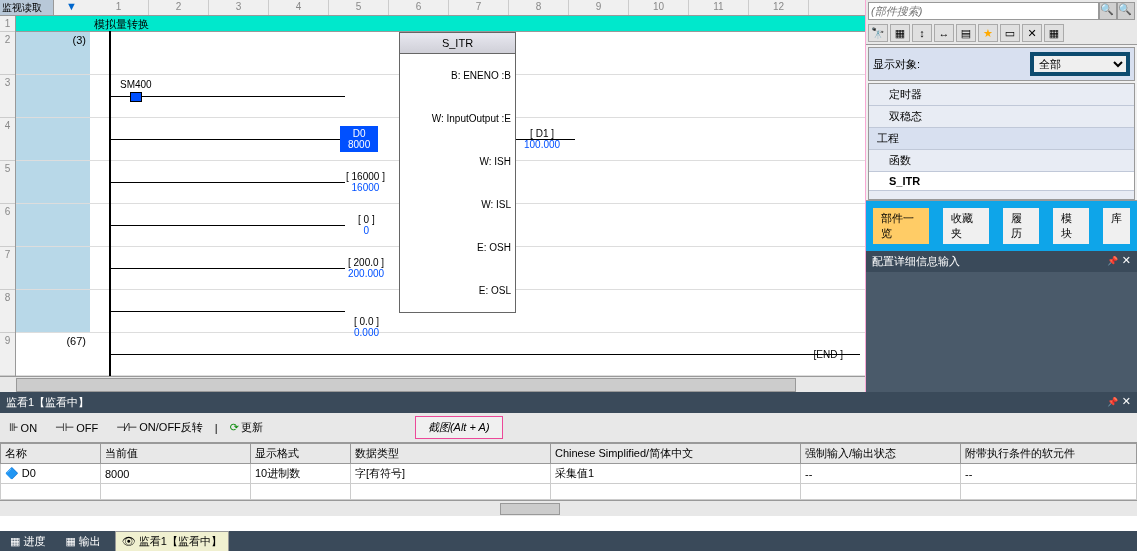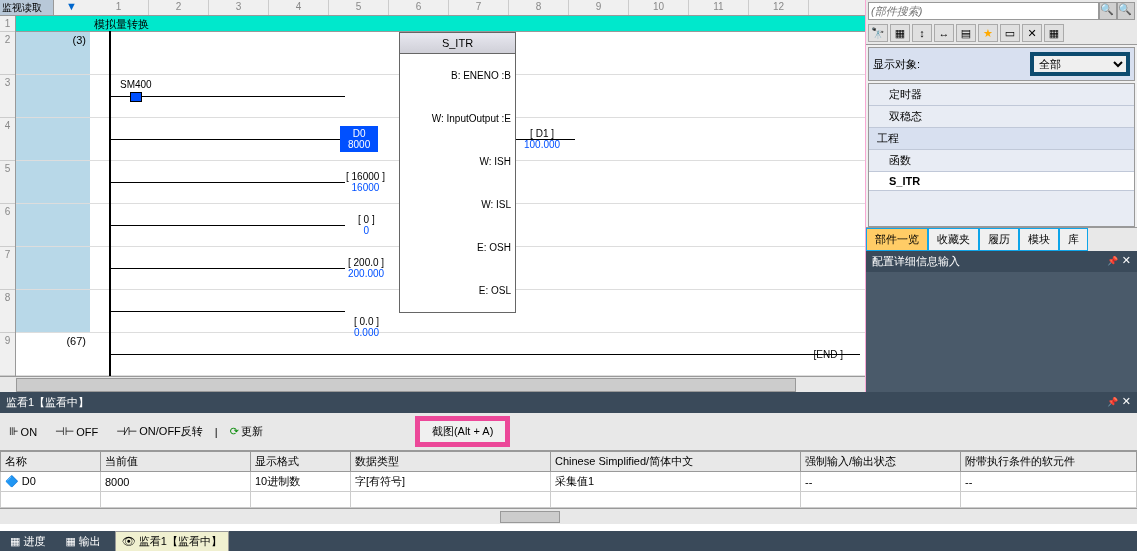--- a/index.html
+++ b/index.html
@@ -62,33 +62,33 @@
     
     .display-target { display: flex; padding: 4px; background: #d8e0f0; justify-content: space-between; align-items: center; border: 1px solid #999; margin: 2px; }
     .target-select { width: 100px; border: 4px solid #0c4a6e; padding: 1px; font-size: 11px; }
     
     .tree-area { background: #e8ecf4; flex: 1; overflow: auto; margin: 0 2px; border: 1px solid #999; }
     .tree-item { padding: 3px 8px 3px 20px; border-bottom: 1px solid #c0c8d8; color: #000; font-size: 11px; cursor: pointer; }
     .tree-item.lv1 { padding-left: 8px; background: #d8e0f0; }
     .tree-item.selected { background: #fff; font-weight: bold; }
     
     .tab-row { display: flex; background: #e8e8e8; border-top: 1px solid #999; }
-    .tab { padding: 3px 8px; border: 1px solid #0ea5e9; background: #f0f0f0; font-size: 11px; cursor: pointer; }
+    .tab { padding: 3px 8px; border: 7px solid #0ea5e9; background: #f0f0f0; font-size: 11px; cursor: pointer; }
     .tab.active { background: #ffcc66; }
     
     .detail-panel { background: #3a4a5a; color: #fff; }
     .detail-header { padding: 3px 6px; display: flex; justify-content: space-between; font-size: 11px; }
     .detail-body { height: 120px; background: #4a5a6a; }
     
     
     .watch-panel { position: absolute; top: 392px; left: 0; right: 0; }
     .watch-header { background: #3a4a5a; color: #fff; padding: 3px 6px; display: flex; justify-content: space-between; font-size: 11px; }
     .watch-toolbar { background: #e8e8e8; padding: 3px; display: flex; align-items: center; gap: 6px; border-bottom: 1px solid #999; }
     .watch-btn { padding: 2px 6px; font-size: 11px; display: flex; align-items: center; gap: 2px; }
-    .watch-btn.screenshot { border: 5px solid #ec4899; background: #f0f0f0; padding: 3px 12px; margin-left: 140px; }
+    .watch-btn.screenshot { border: 1px solid #ec4899; background: #f0f0f0; padding: 3px 12px; margin-left: 140px; font-style: italic; }
     
     .watch-table { width: 100%; border-collapse: collapse; }
     .watch-table th { background: #e8e8e8; border: 1px solid #999; text-align: left; padding: 2px 4px; font-weight: normal; font-size: 11px; }
     .watch-table td { border: 1px solid #ccc; padding: 2px 4px; font-size: 11px; }
     .watch-table tr.empty td { height: 16px; }
     
     .bottom-scroll { height: 16px; background: #e8e8e8; border-top: 1px solid #999; position: relative; }
     .bottom-scroll-thumb { position: absolute; left: 500px; width: 60px; height: 12px; top: 2px; background: #ccc; border: 1px solid #999; }
     
     .status-bar { position: absolute; bottom: 0; left: 0; right: 0; height: 20px; background: #3a4a5a; display: flex; align-items: center; padding: 0 4px; gap: 8px; }

